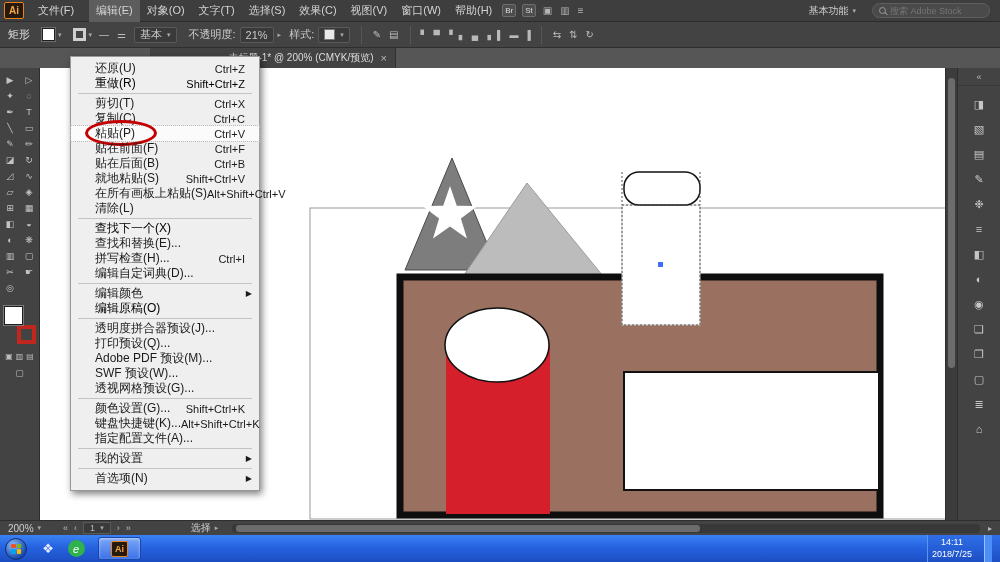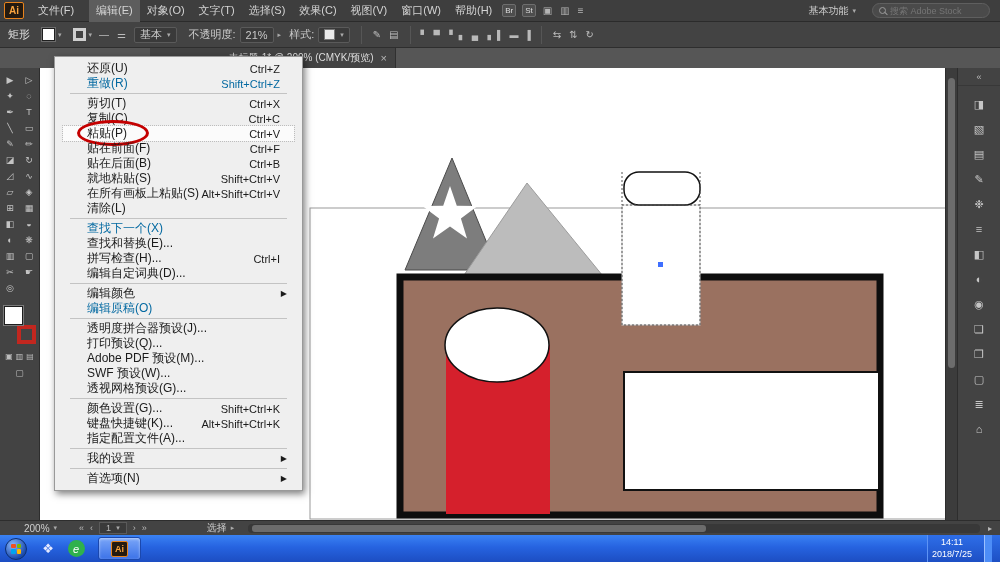--- a/index.html
+++ b/index.html
@@ -69,21 +69,21 @@
   
   .rightpanel { position:absolute; left:957px; top:68px; width:43px; height:452px; background:#434343; border-left:1px solid #2d2d2d; }
   .rp-collapse { color:#b9b9b9; font-size:9px; text-align:center; padding:4px 0 3px; border-bottom:1px solid #383838; }
   .rp-icons { display:flex; flex-direction:column; align-items:center; gap:7px; padding-top:9px; }
   .rp-icon { width:22px; height:18px; display:flex; align-items:center; justify-content:center;
     color:#c6c6c6; font-size:11px; }
 
   
   .statusbar { position:absolute; left:0; top:520px; width:1000px; height:15px; background:#434343;
     border-top:1px solid #2d2d2d; display:flex; align-items:center; color:#cfcfcf; font-size:10px; z-index:6; }
-  .sb-zoom { margin-left:24px; }
+  .sb-zoom { margin-left:8px; }
   .sb-nav { display:flex; align-items:center; gap:6px; margin-left:22px; color:#b9b9b9; font-size:9px; }
   .sb-page { border:1px solid #5a5a5a; background:#3a3a3a; padding:0 6px; font-size:9px; display:flex; gap:5px; align-items:center; }
   .sb-tool { margin-left:60px; }
   .hscroll { flex:1; height:9px; background:#383838; border-radius:4px; margin:0 8px 0 14px; position:relative; }
   .hthumb { position:absolute; left:4px; top:1px; width:62%; height:7px; background:#6c6c6c; border-radius:3px; }
   .sb-arrow { margin-right:8px; color:#b9b9b9; font-size:8px; }
 
   
   .taskbar { position:absolute; left:0; top:535px; width:1000px; height:27px;
     background:linear-gradient(#3a82f4,#2663e0 45%,#1c4dc2); display:flex; align-items:center; z-index:60; }
@@ -99,27 +99,27 @@
     background:linear-gradient(#7aa6f8,#3c72e8); border:1px solid #1b48ae;
     box-shadow:inset 0 1px 3px rgba(255,255,255,.5); display:flex; align-items:center; }
   .ai-mini { width:17px; height:16px; background:#241a10; border:1px solid #e8831c; border-radius:2px;
     color:#f9a43f; font-weight:bold; font-size:9px; display:flex; align-items:center; justify-content:center; }
   .tray { margin-left:auto; height:27px; background:linear-gradient(#2e6ee8,#1d4fc4);
     border-left:1px solid #5d93f5; display:flex; align-items:center; padding:0 8px 0 4px; }
   .clock { color:#fff; font-size:9px; text-align:center; line-height:1.3; }
   .show-desktop { width:8px; height:27px; background:#4d8df7; border-left:1px solid #9cc0ff; margin-left:12px; }
 
   
-  .menu { position:absolute; left:54px; top:56px; width:249px; background:#efefef; border:1px solid #999;
-    box-shadow:2px 3px 7px rgba(0,0,0,.5); z-index:100; padding:4px 8px; color:#1b1b1b; font-size:12px; }
+  .menu { position:absolute; left:70px; top:56px; width:190px; background:#efefef; border:1px solid #999;
+    box-shadow:2px 3px 7px rgba(0,0,0,.5); z-index:100; padding:4px 0; color:#1b1b1b; font-size:12px; }
   .mi { height:15px; display:flex; align-items:center; padding:0 14px 0 24px; position:relative; white-space:nowrap; }
   .mi .lbl { }
   .mi .sc { margin-left:auto; font-size:11px; }
   .mi .sub { position:absolute; right:7px; font-size:8px; }
-  .mi.disabled .lbl, .mi.disabled .sc { color:#0369a1; }
+  .mi.disabled .lbl, .mi.disabled .sc { color:#000000; }
   .mi.hl { background:#fbfbfb; outline:1px dotted #bdbdbd; }
   .msep { height:1px; background:#c3c3c3; margin:2px 7px; }
   .anno-circle { position:absolute; left:14px; top:-6px; width:72px; height:26px;
     border:3px solid #c40000; border-radius:50%; pointer-events:none; }
 </style>
 </head>
 <body>
 
 <div class="menubar">
   <div class="ai-logo">Ai</div>

